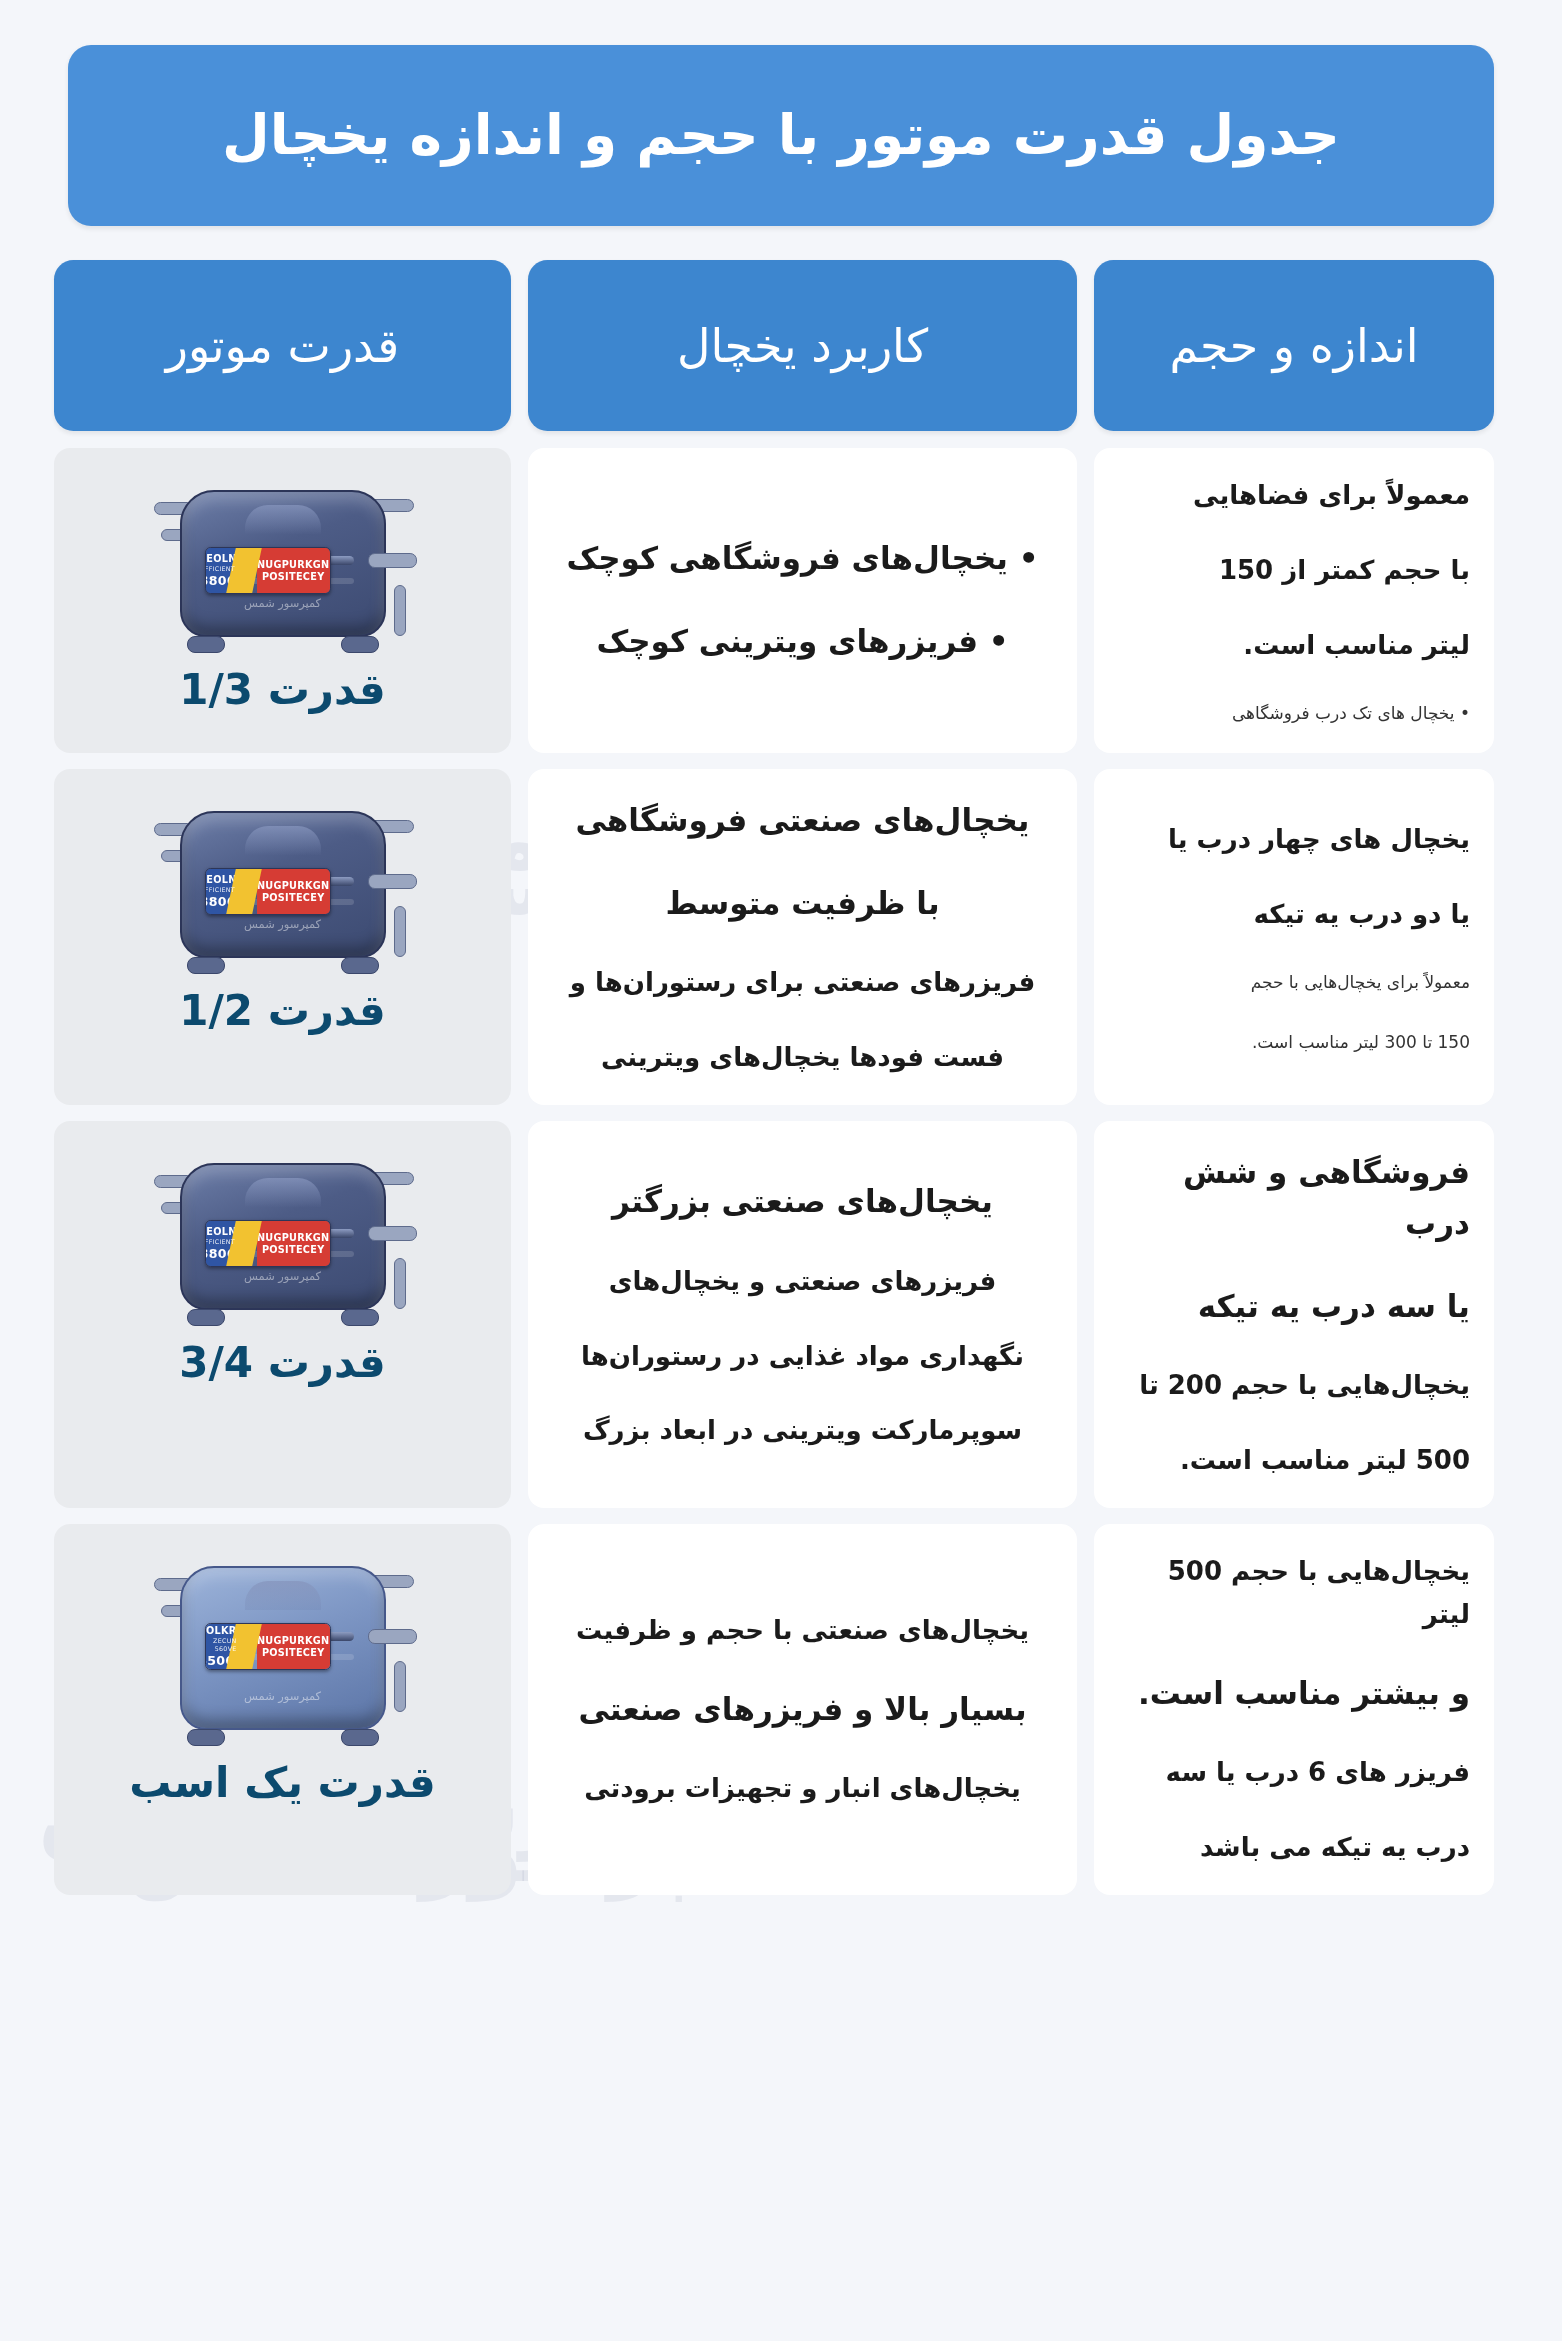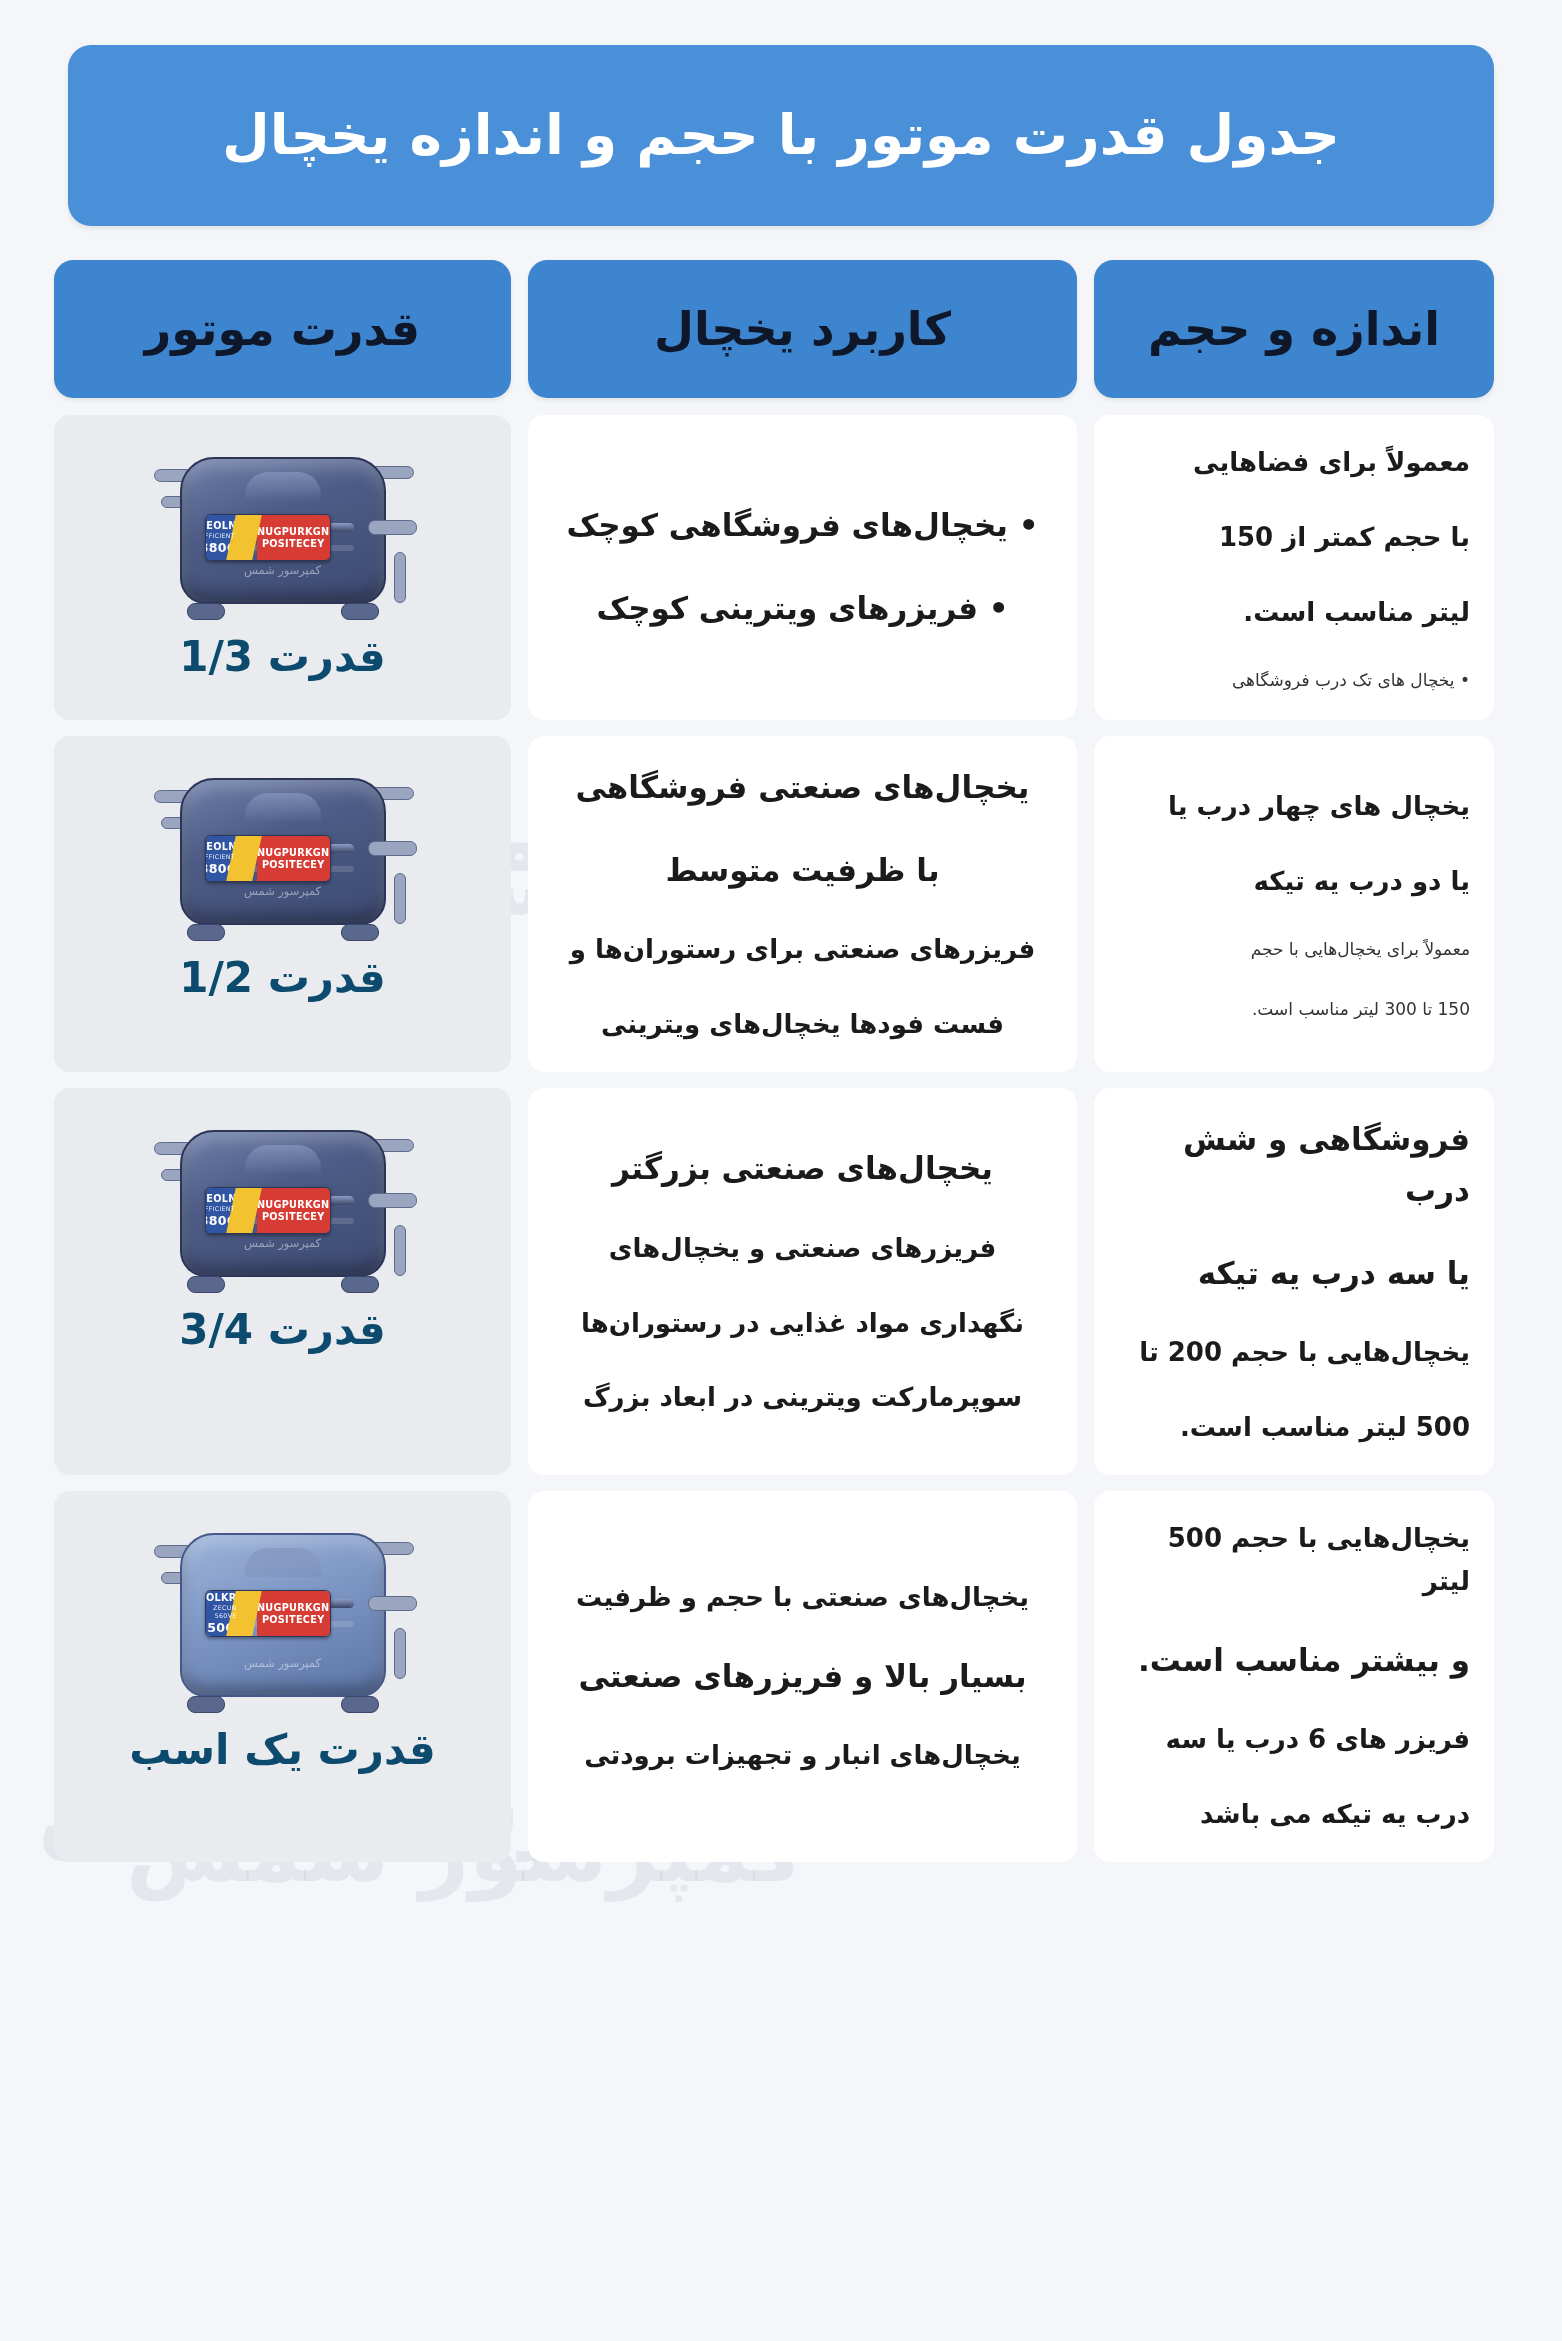--- a/index.html
+++ b/index.html
@@ -42,27 +42,27 @@
   
   .header-row {
     display: flex;
     flex-direction: row;
     gap: 17px;
     margin: 34px 22px 0 22px;
   }
   .header-cell {
     background: #3d86cf;
     border-radius: 19.4px;
-    height: 138px;
+    height: 171px;
     display: flex;
     align-items: center;
     justify-content: center;
-    color: #0f172a;
+    color: #ffffff;
     font-size: 46px;
-    font-weight: bold;
+    font-weight: normal;
     box-shadow: 0 2.3px 4.6px rgba(0,0,0,0.07);
   }
   .col-power  { flex: 0 0 457px; }
   .col-use    { flex: 0 0 549px; }
   .col-size   { flex: 0 0 400px; }
 
   
   .rows { margin: 17px 22px 0 22px; position: relative; z-index: 2; }
   .row {
     display: flex;

